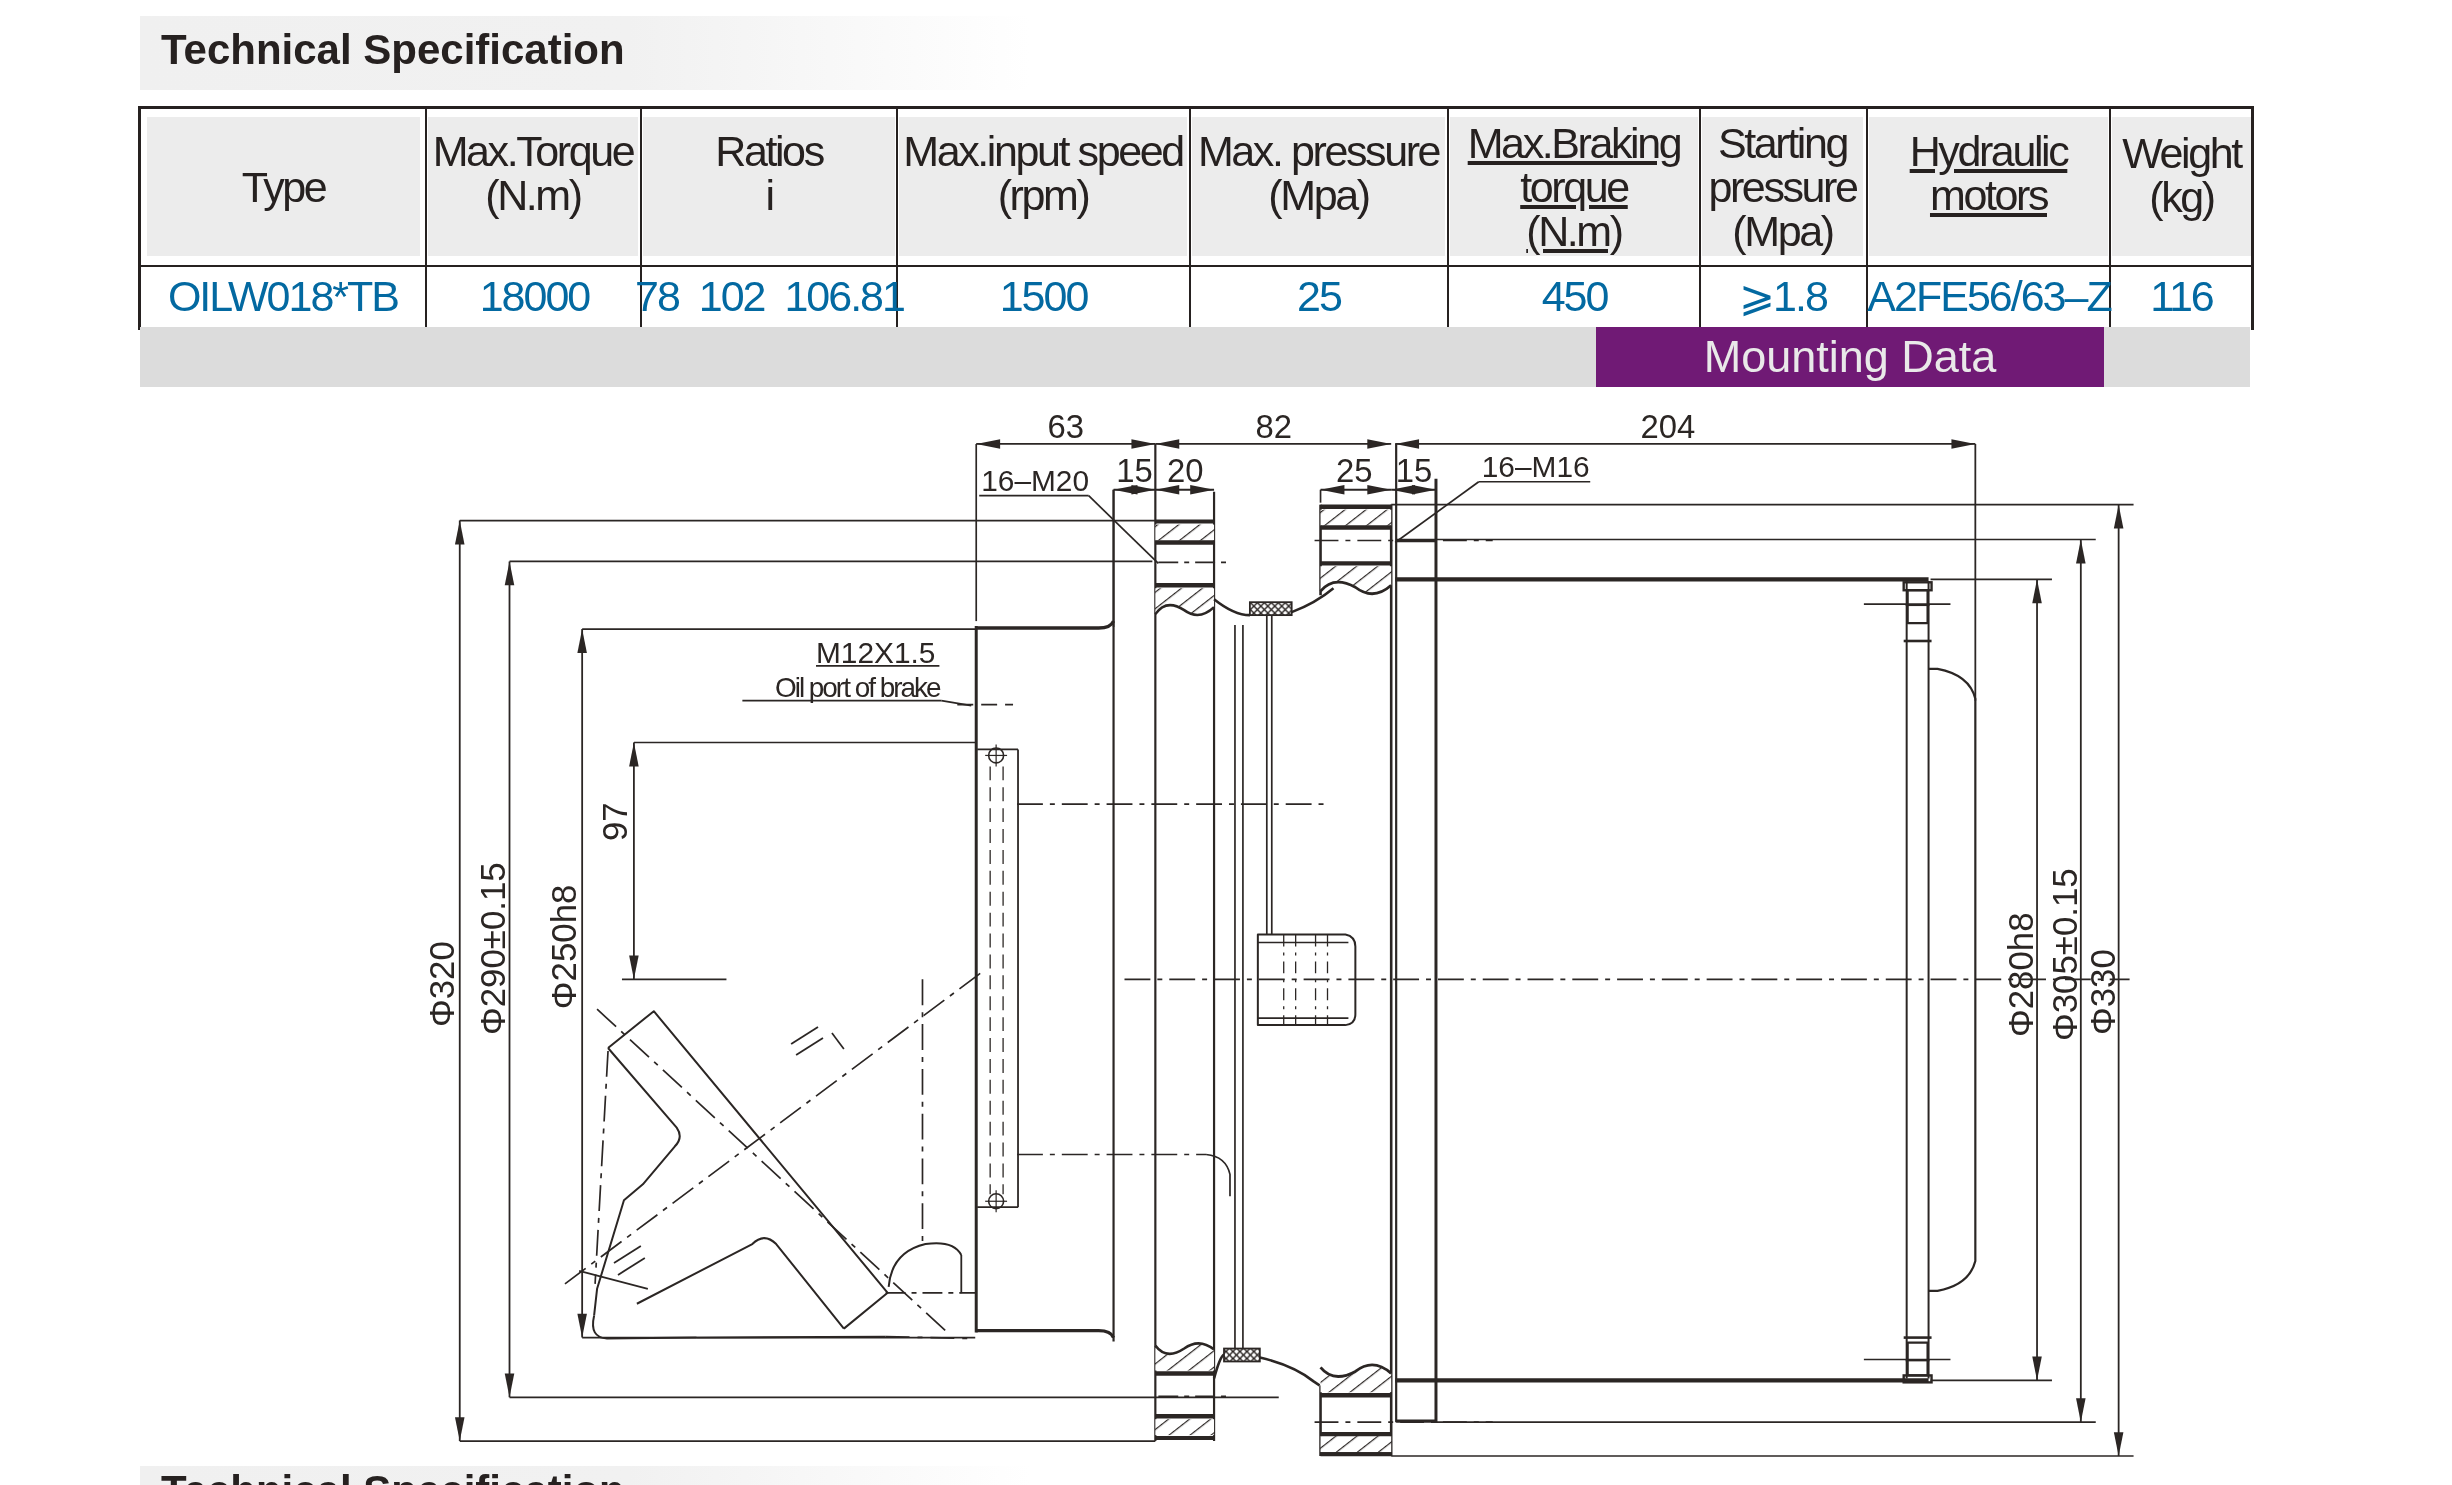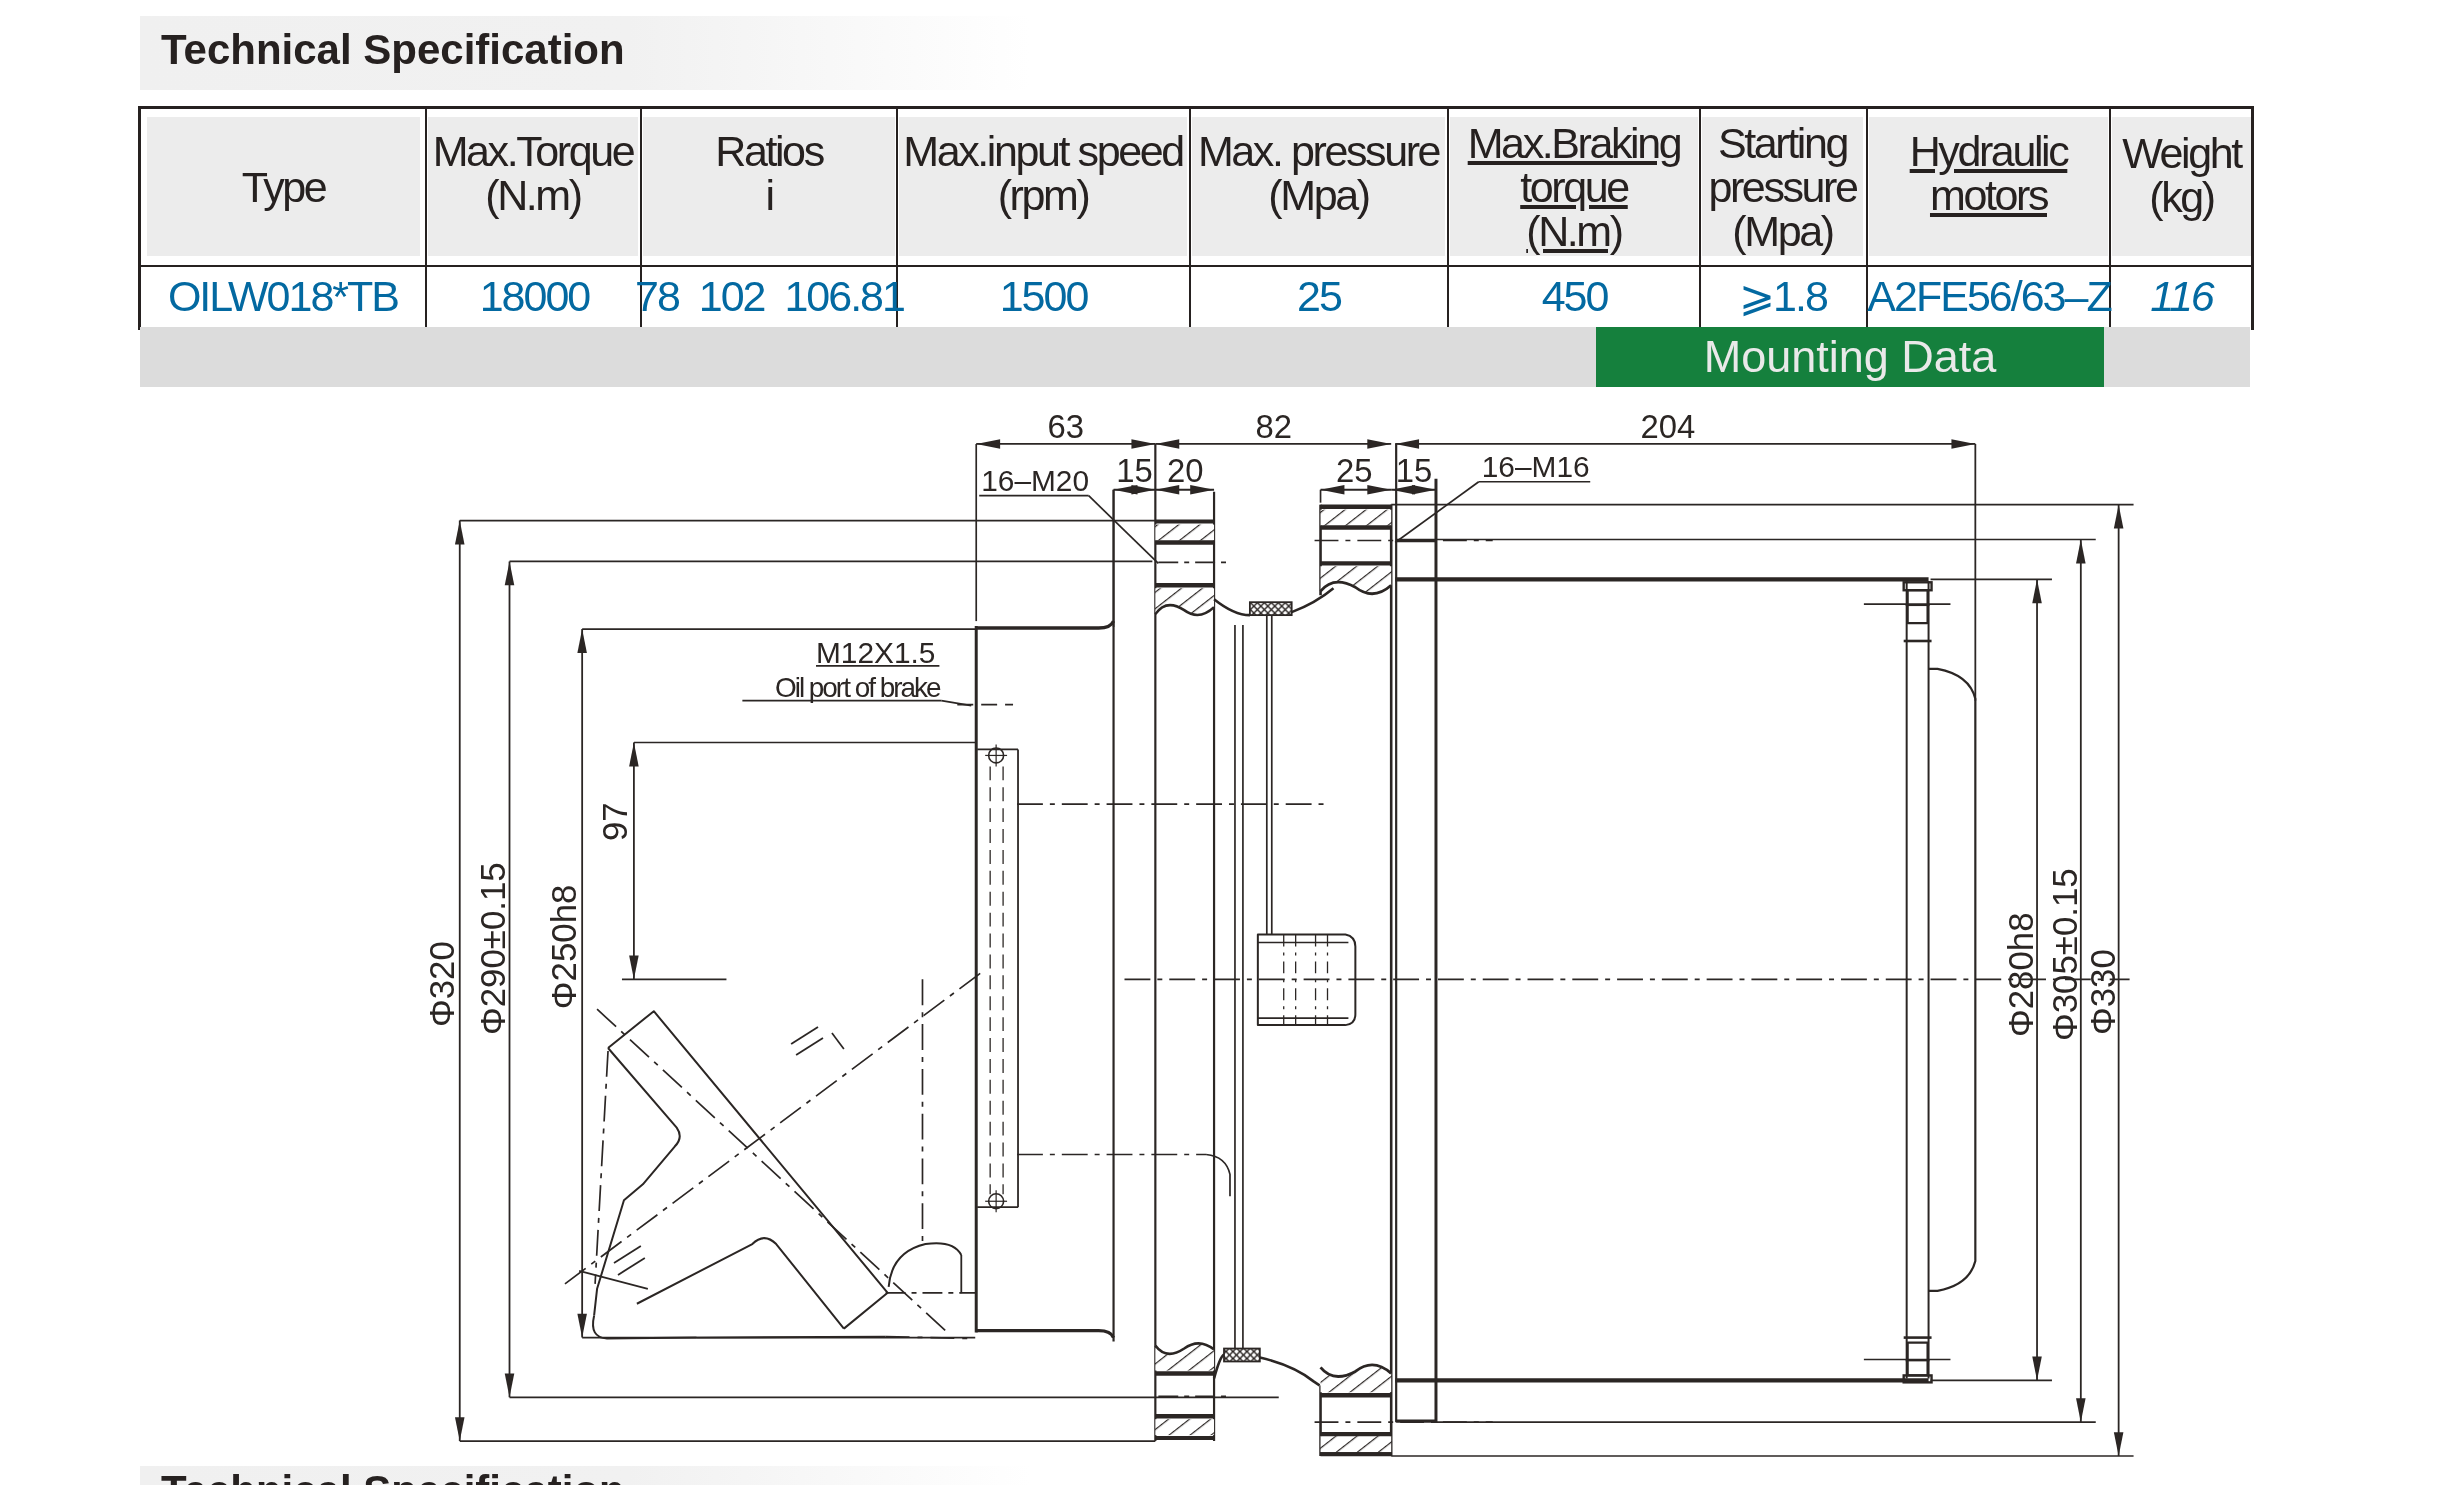--- a/index.html
+++ b/index.html
@@ -60,25 +60,25 @@
 <div class="dcell" style="left:898px;top:267px;width:291px;height:58px;">1500</div>
 
 <div class="dcell" style="left:1191px;top:267px;width:256px;height:58px;">25</div>
 
 <div class="dcell" style="left:1449px;top:267px;width:251px;height:58px;">450</div>
 
 <div class="dcell" style="left:1701px;top:267px;width:164px;height:58px;">⩾1.8</div>
 
 <div class="dcell" style="left:1868px;top:267px;width:242px;height:58px;">A2FE56/63–Z</div>
 
-<div class="dcell" style="left:2111px;top:267px;width:141px;height:58px;font-style:italic;">116</div>
+<div class="dcell" style="left:2111px;top:267px;width:141px;height:58px;">116</div>
 
 <div style="position:absolute;left:140px;top:327px;width:2110px;height:60px;background:#dcdcdc;"></div>
 
-<div style="position:absolute;left:1596px;top:327px;width:508px;height:60px;background:#15803d;
+<div style="position:absolute;left:1596px;top:327px;width:508px;height:60px;background:#701a75;
 display:flex;align-items:center;justify-content:center;color:#e9e9e9;font-size:45px;">Mounting Data</div>
 
 <svg width="2453" height="1486" viewBox="0 0 2465 1493" style="position:absolute;left:0;top:0;" font-family="Liberation Sans, sans-serif">
 <defs>
 <pattern id="hatch" width="13" height="13" patternUnits="userSpaceOnUse" patternTransform="rotate(52)">
 <rect width="13" height="13" fill="#fff"></rect>
           <line x1="0" y1="0" x2="0" y2="13" stroke="#2b2624" stroke-width="2.4"></line>
 </pattern>
 <pattern id="xhatch" width="7" height="7" patternUnits="userSpaceOnUse">
 <rect width="7" height="7" fill="#fff"></rect>

